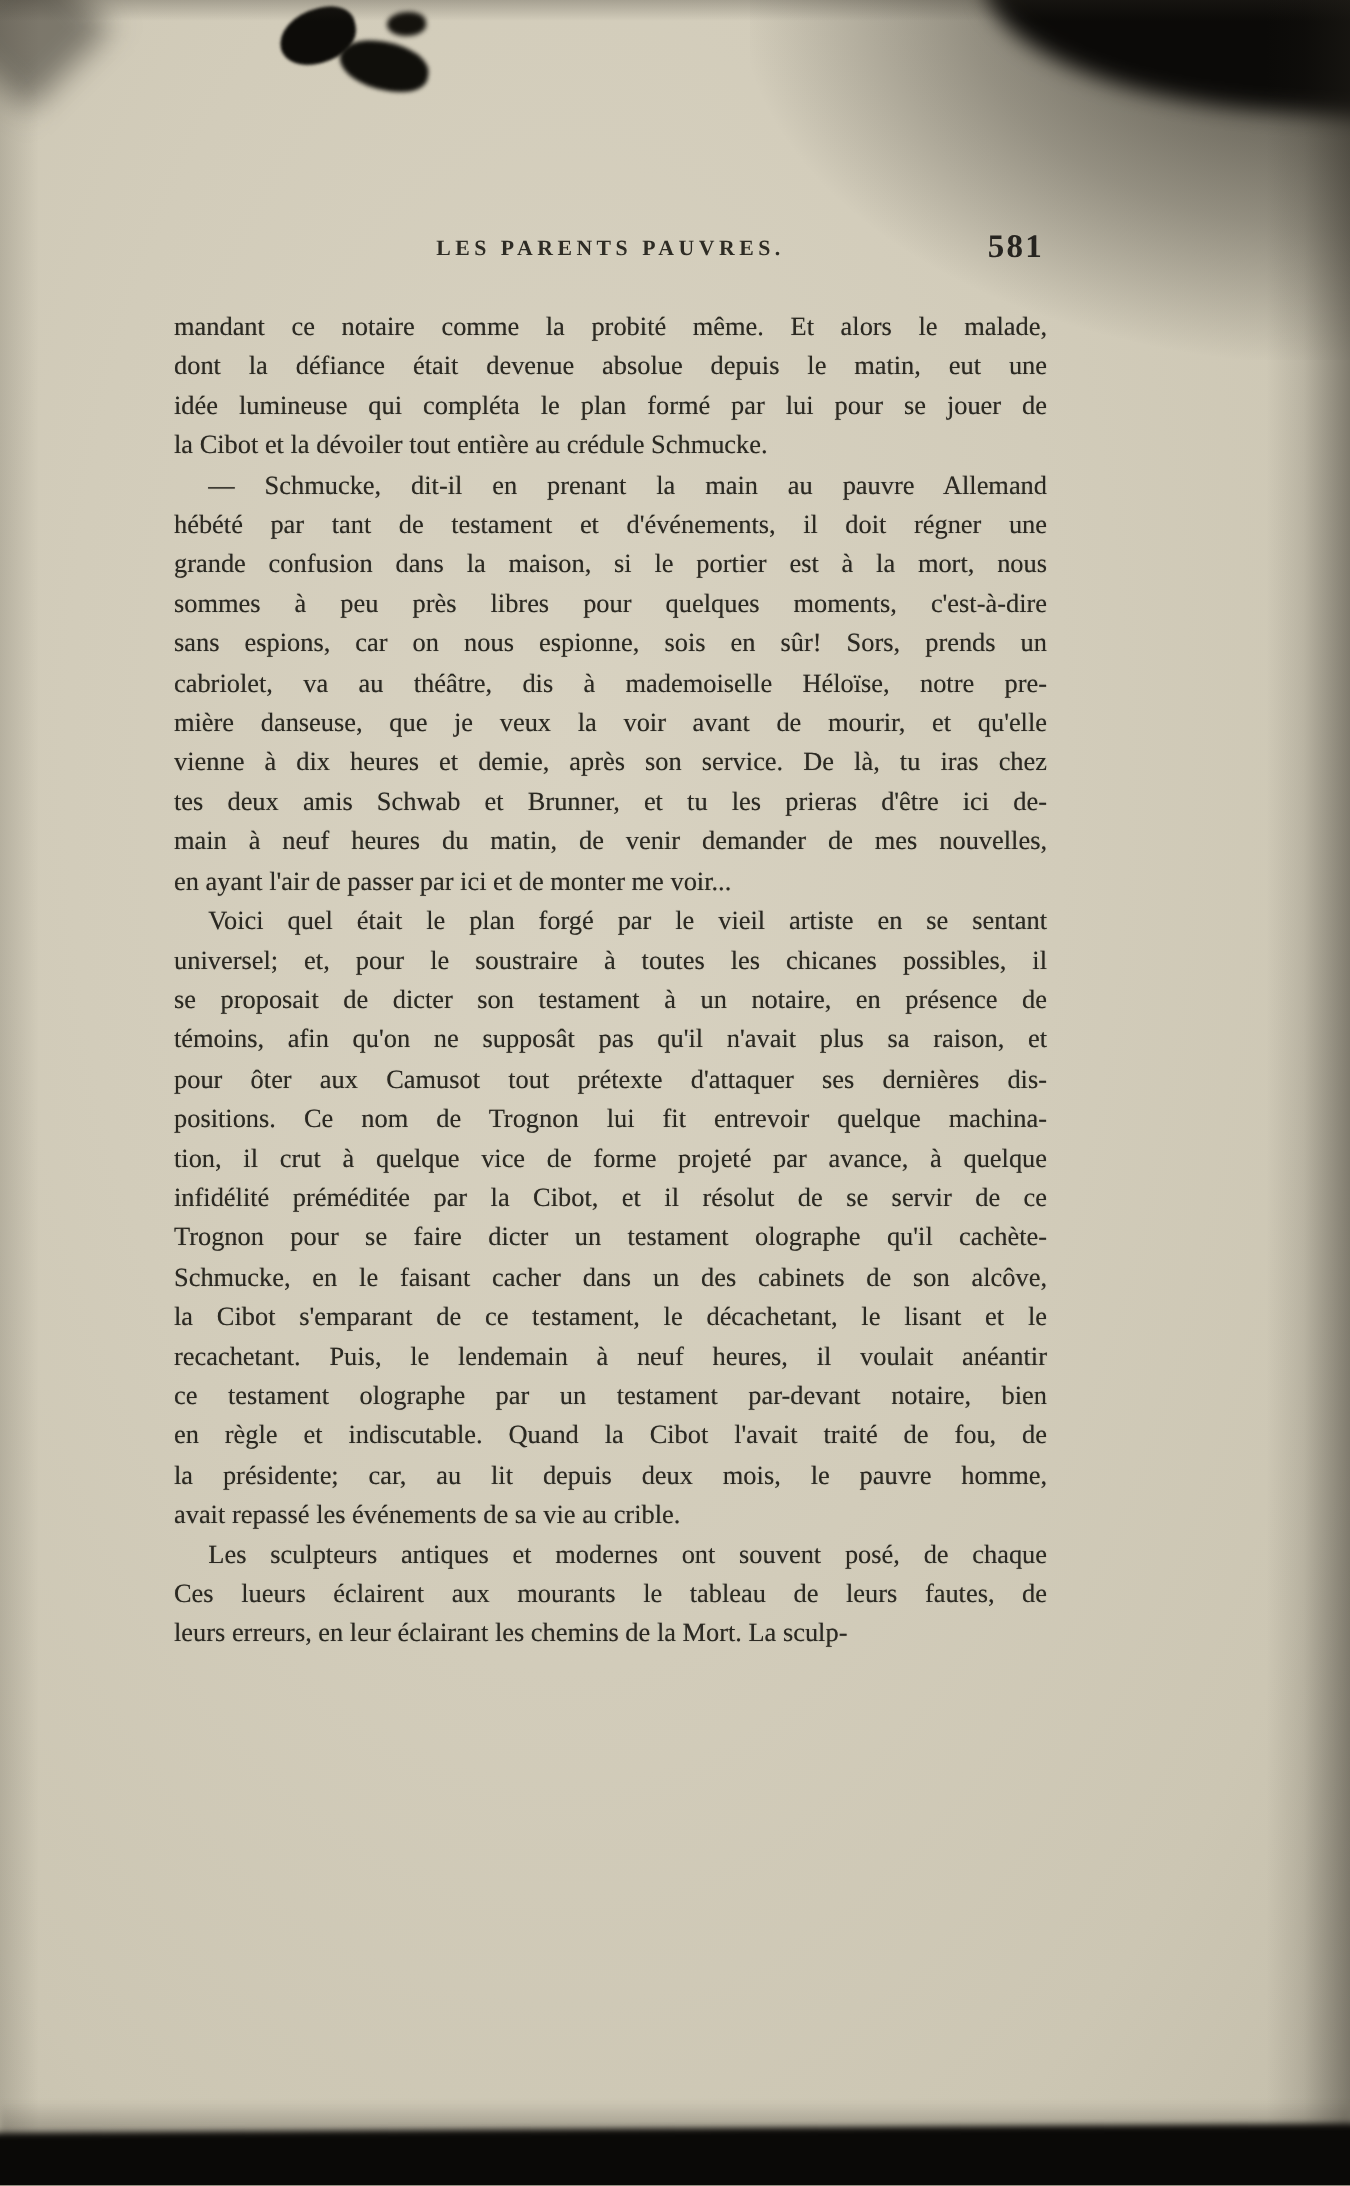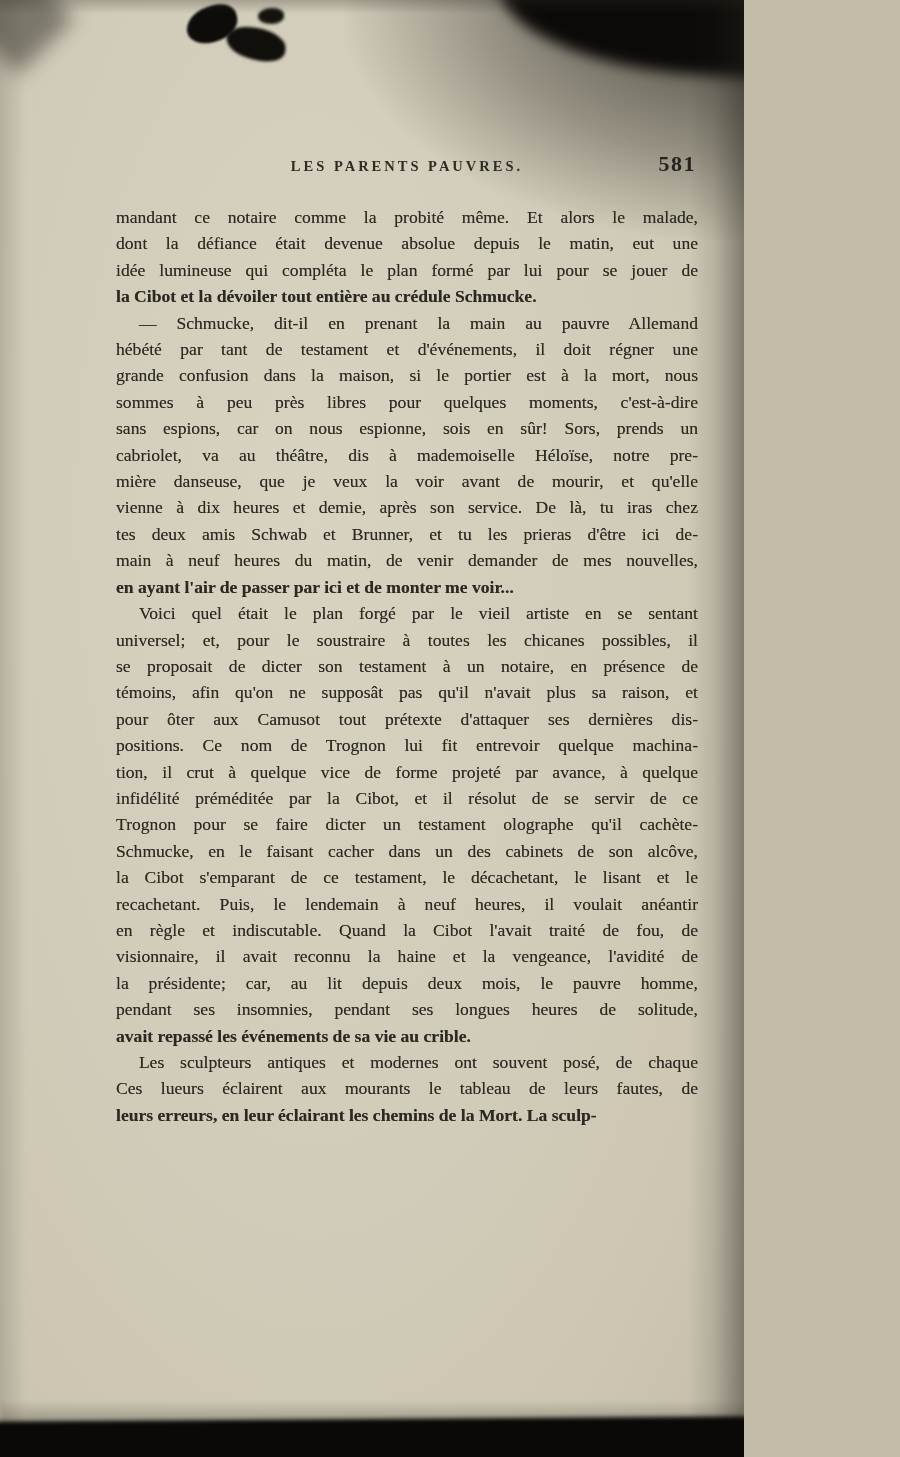--- a/index.html
+++ b/index.html
@@ -2,21 +2,21 @@
 <html><head>
 <meta charset="utf-8">
 <style>
   html, body { margin:0; padding:0; }
   body {
     width:900px; height:1457px; overflow:hidden;
     background:#c2bca9;
     font-family:"Liberation Serif","DejaVu Serif",serif;
   }
   .page {
-    position:relative; width:744px; height:1457px; overflow:hidden;
+    position:relative; width:900px; height:1457px; overflow:hidden;
     background: radial-gradient(ellipse at 42% 35%, #d8d2c1 0%, #d2ccba 45%, #ccc6b3 78%, #c3bdaa 100%);
   }
 
   
   .header { position:absolute; left:116px; top:154px; width:582px; height:28px; }
   .running-title {
     position:absolute; left:0; right:0; top:4px; text-align:center;
     font-size:14.5px; letter-spacing:3px; color:#2e2c25; font-weight:bold;
   }
   .page-number {
@@ -25,21 +25,21 @@
   }
 
   
   .text-block {
     position:absolute; left:116px; top:204px; width:582px;
     color:#2b2922; font-size:17.6px; line-height:26.4px;
     text-shadow:0 0 0.5px rgba(43,41,34,0.55);
   }
   .para { margin:0; }
   .line { text-align:justify; text-align-last:justify; }
-  .line.last { text-align-last:left;font-weight:bold; }
+  .line.last { text-align-last:left; }
   .para.indent .line:first-child { text-indent:1.3em; }
 
   
   .artifact { pointer-events:none; }
   .corner-tr-halo {
     position:absolute; right:0; top:0; width:400px; height:240px;
     background:radial-gradient(ellipse at 100% 0%, rgba(22,20,15,0.75) 0%, rgba(22,20,15,0.32) 45%, transparent 72%);
   }
   .corner-tr-black {
     position:absolute; right:-34px; top:-38px; width:280px; height:108px;
@@ -133,24 +133,23 @@
         <div class="line">se proposait de dicter son testament à un notaire, en présence de</div>
         <div class="line">témoins, afin qu'on ne supposât pas qu'il n'avait plus sa raison, et</div>
         <div class="line">pour ôter aux Camusot tout prétexte d'attaquer ses dernières dis-</div>
         <div class="line">positions. Ce nom de Trognon lui fit entrevoir quelque machina-</div>
         <div class="line">tion, il crut à quelque vice de forme projeté par avance, à quelque</div>
         <div class="line">infidélité préméditée par la Cibot, et il résolut de se servir de ce</div>
         <div class="line">Trognon pour se faire dicter un testament olographe qu'il cachète-</div>
         <div class="line">Schmucke, en le faisant cacher dans un des cabinets de son alcôve,</div>
         <div class="line">la Cibot s'emparant de ce testament, le décachetant, le lisant et le</div>
         <div class="line">recachetant. Puis, le lendemain à neuf heures, il voulait anéantir</div>
+        <div class="line">ce testament olographe par un testament par-devant notaire, bien</div>
         <div class="line">en règle et indiscutable. Quand la Cibot l'avait traité de fou, de</div>
-        <div class="line">visionnaire, il avait reconnu la haine et la vengeance, l'avidité de</div>
         <div class="line">la présidente; car, au lit depuis deux mois, le pauvre homme,</div>
-        <div class="line">pendant ses insomnies, pendant ses longues heures de solitude,</div>
         <div class="line last">avait repassé les événements de sa vie au crible.</div>
       </div>
     <div class="para indent">
         <div class="line">Les sculpteurs antiques et modernes ont souvent posé, de chaque</div>
         <div class="line">Ces lueurs éclairent aux mourants le tableau de leurs fautes, de</div>
         <div class="line last">leurs erreurs, en leur éclairant les chemins de la Mort. La sculp-</div>
       </div>
   </div>
 
   <div class="artifact bottom-smudge"></div>

